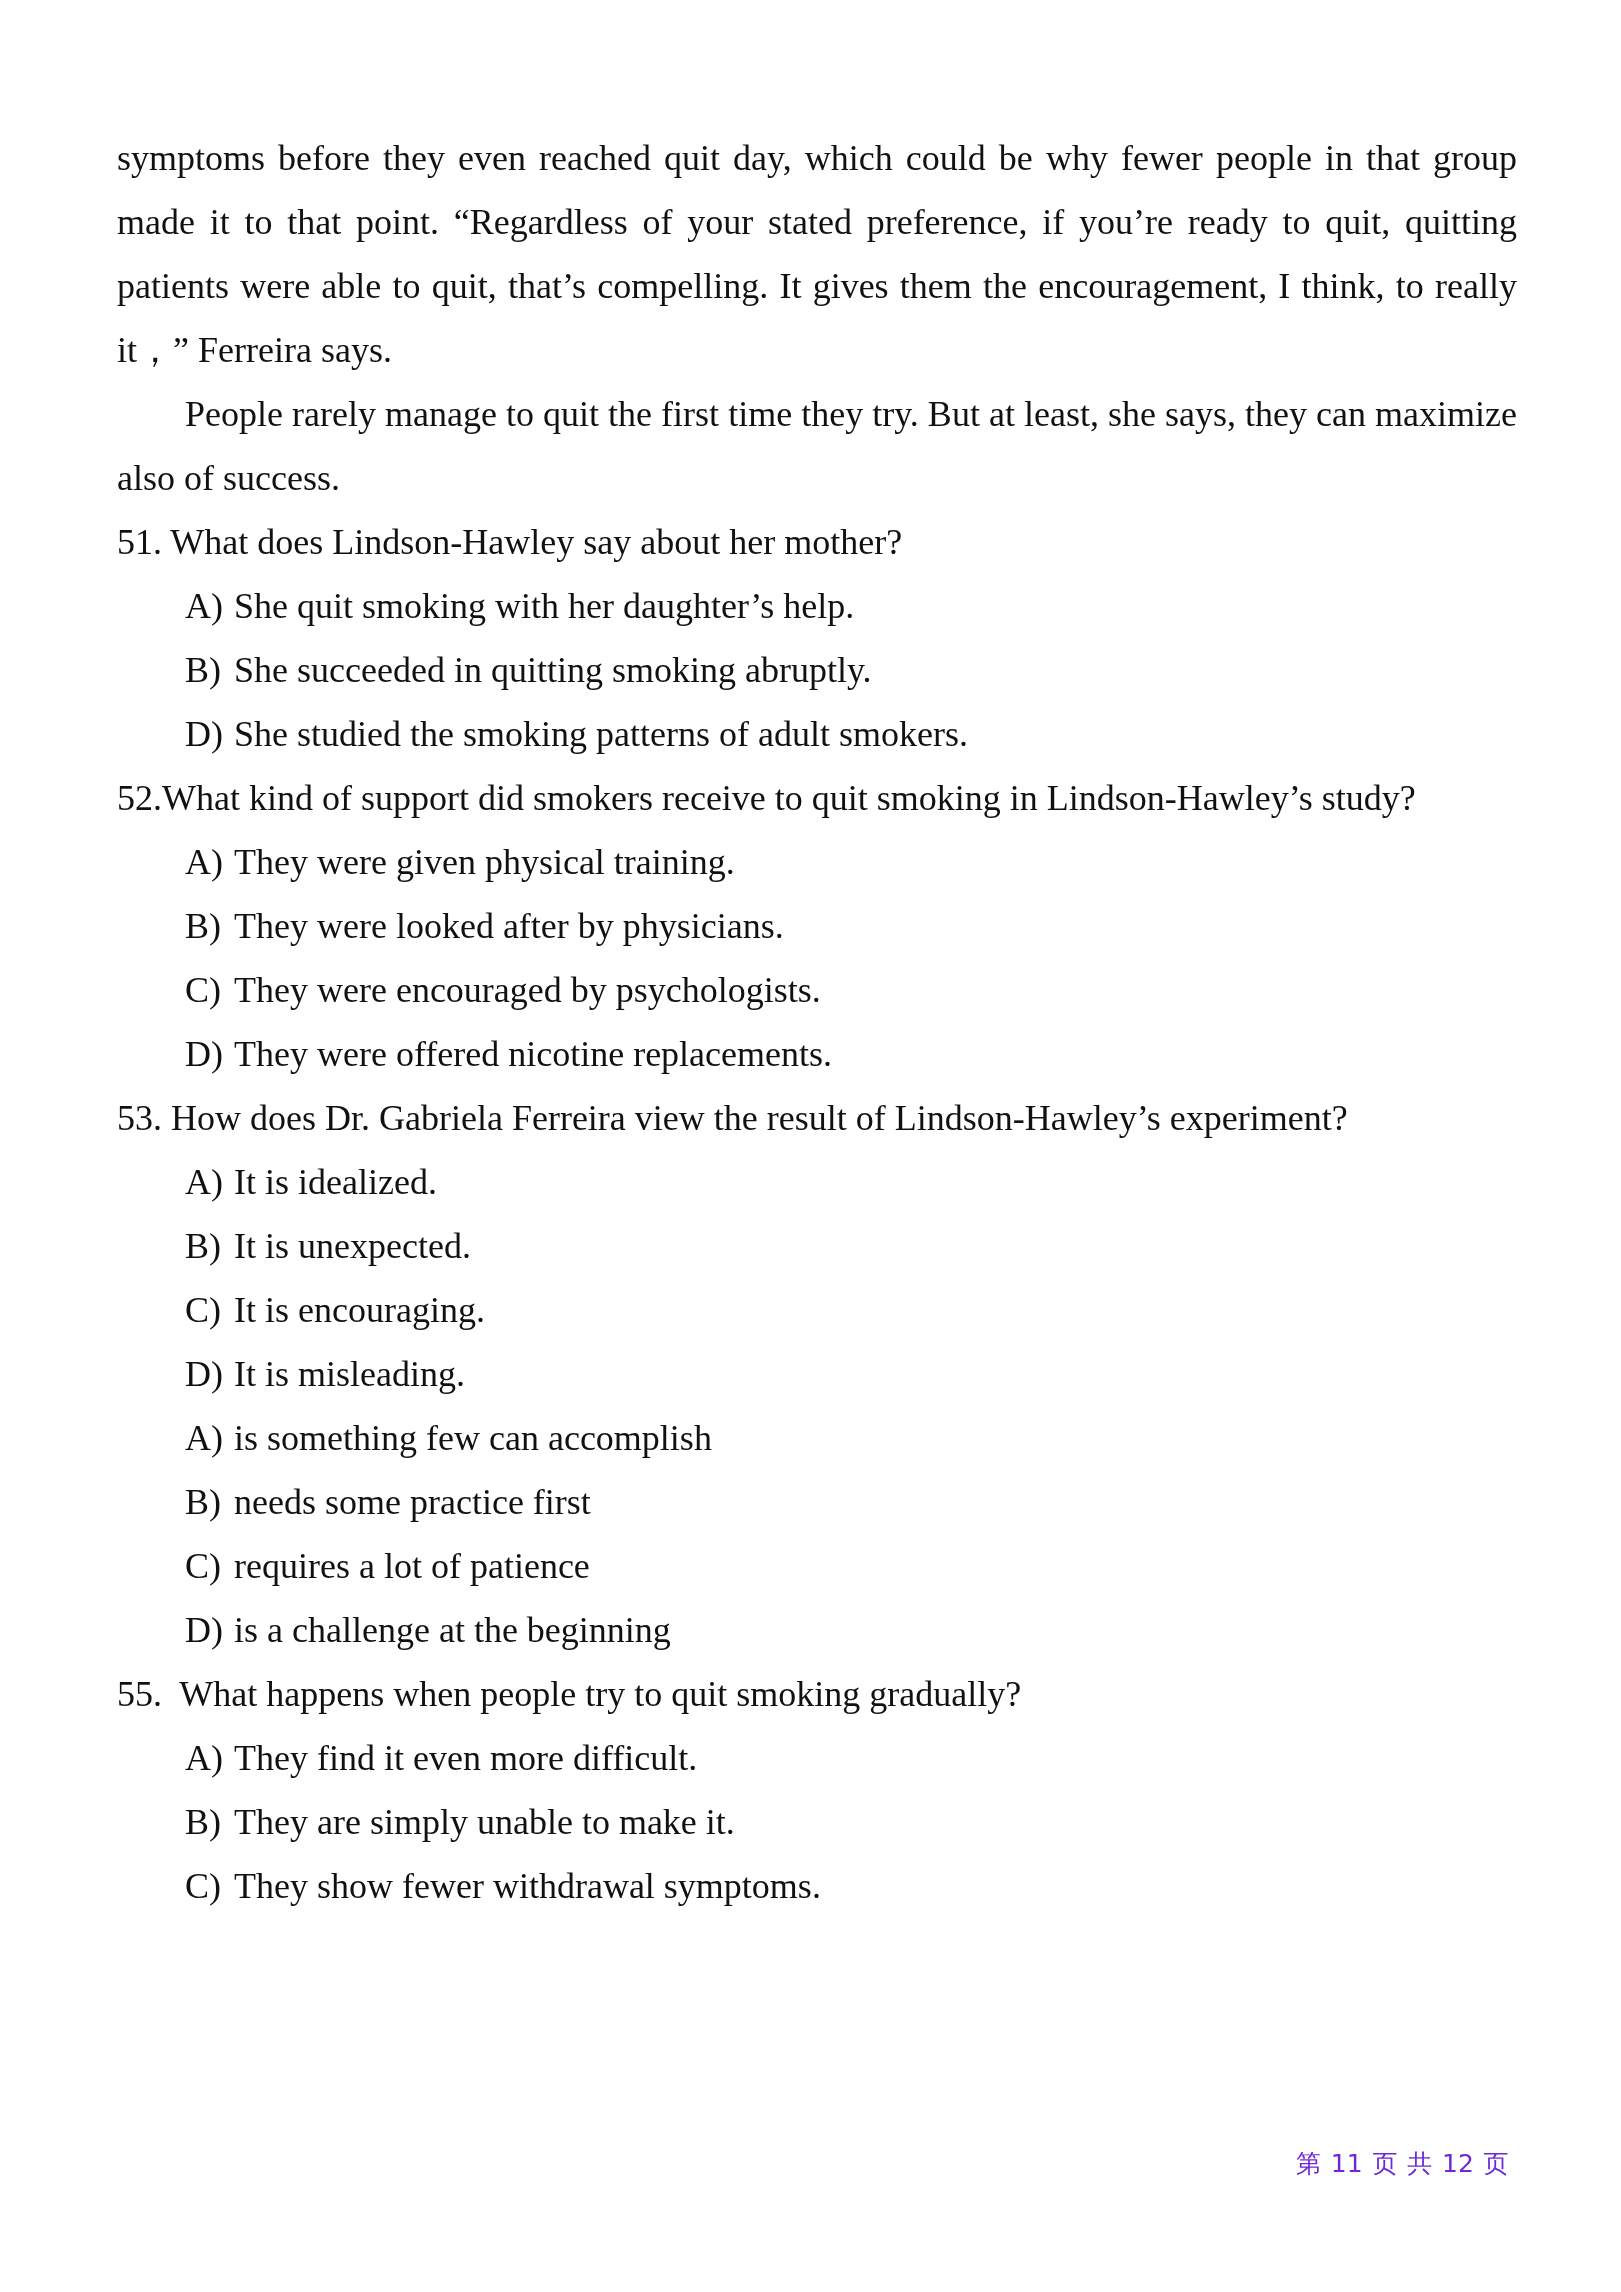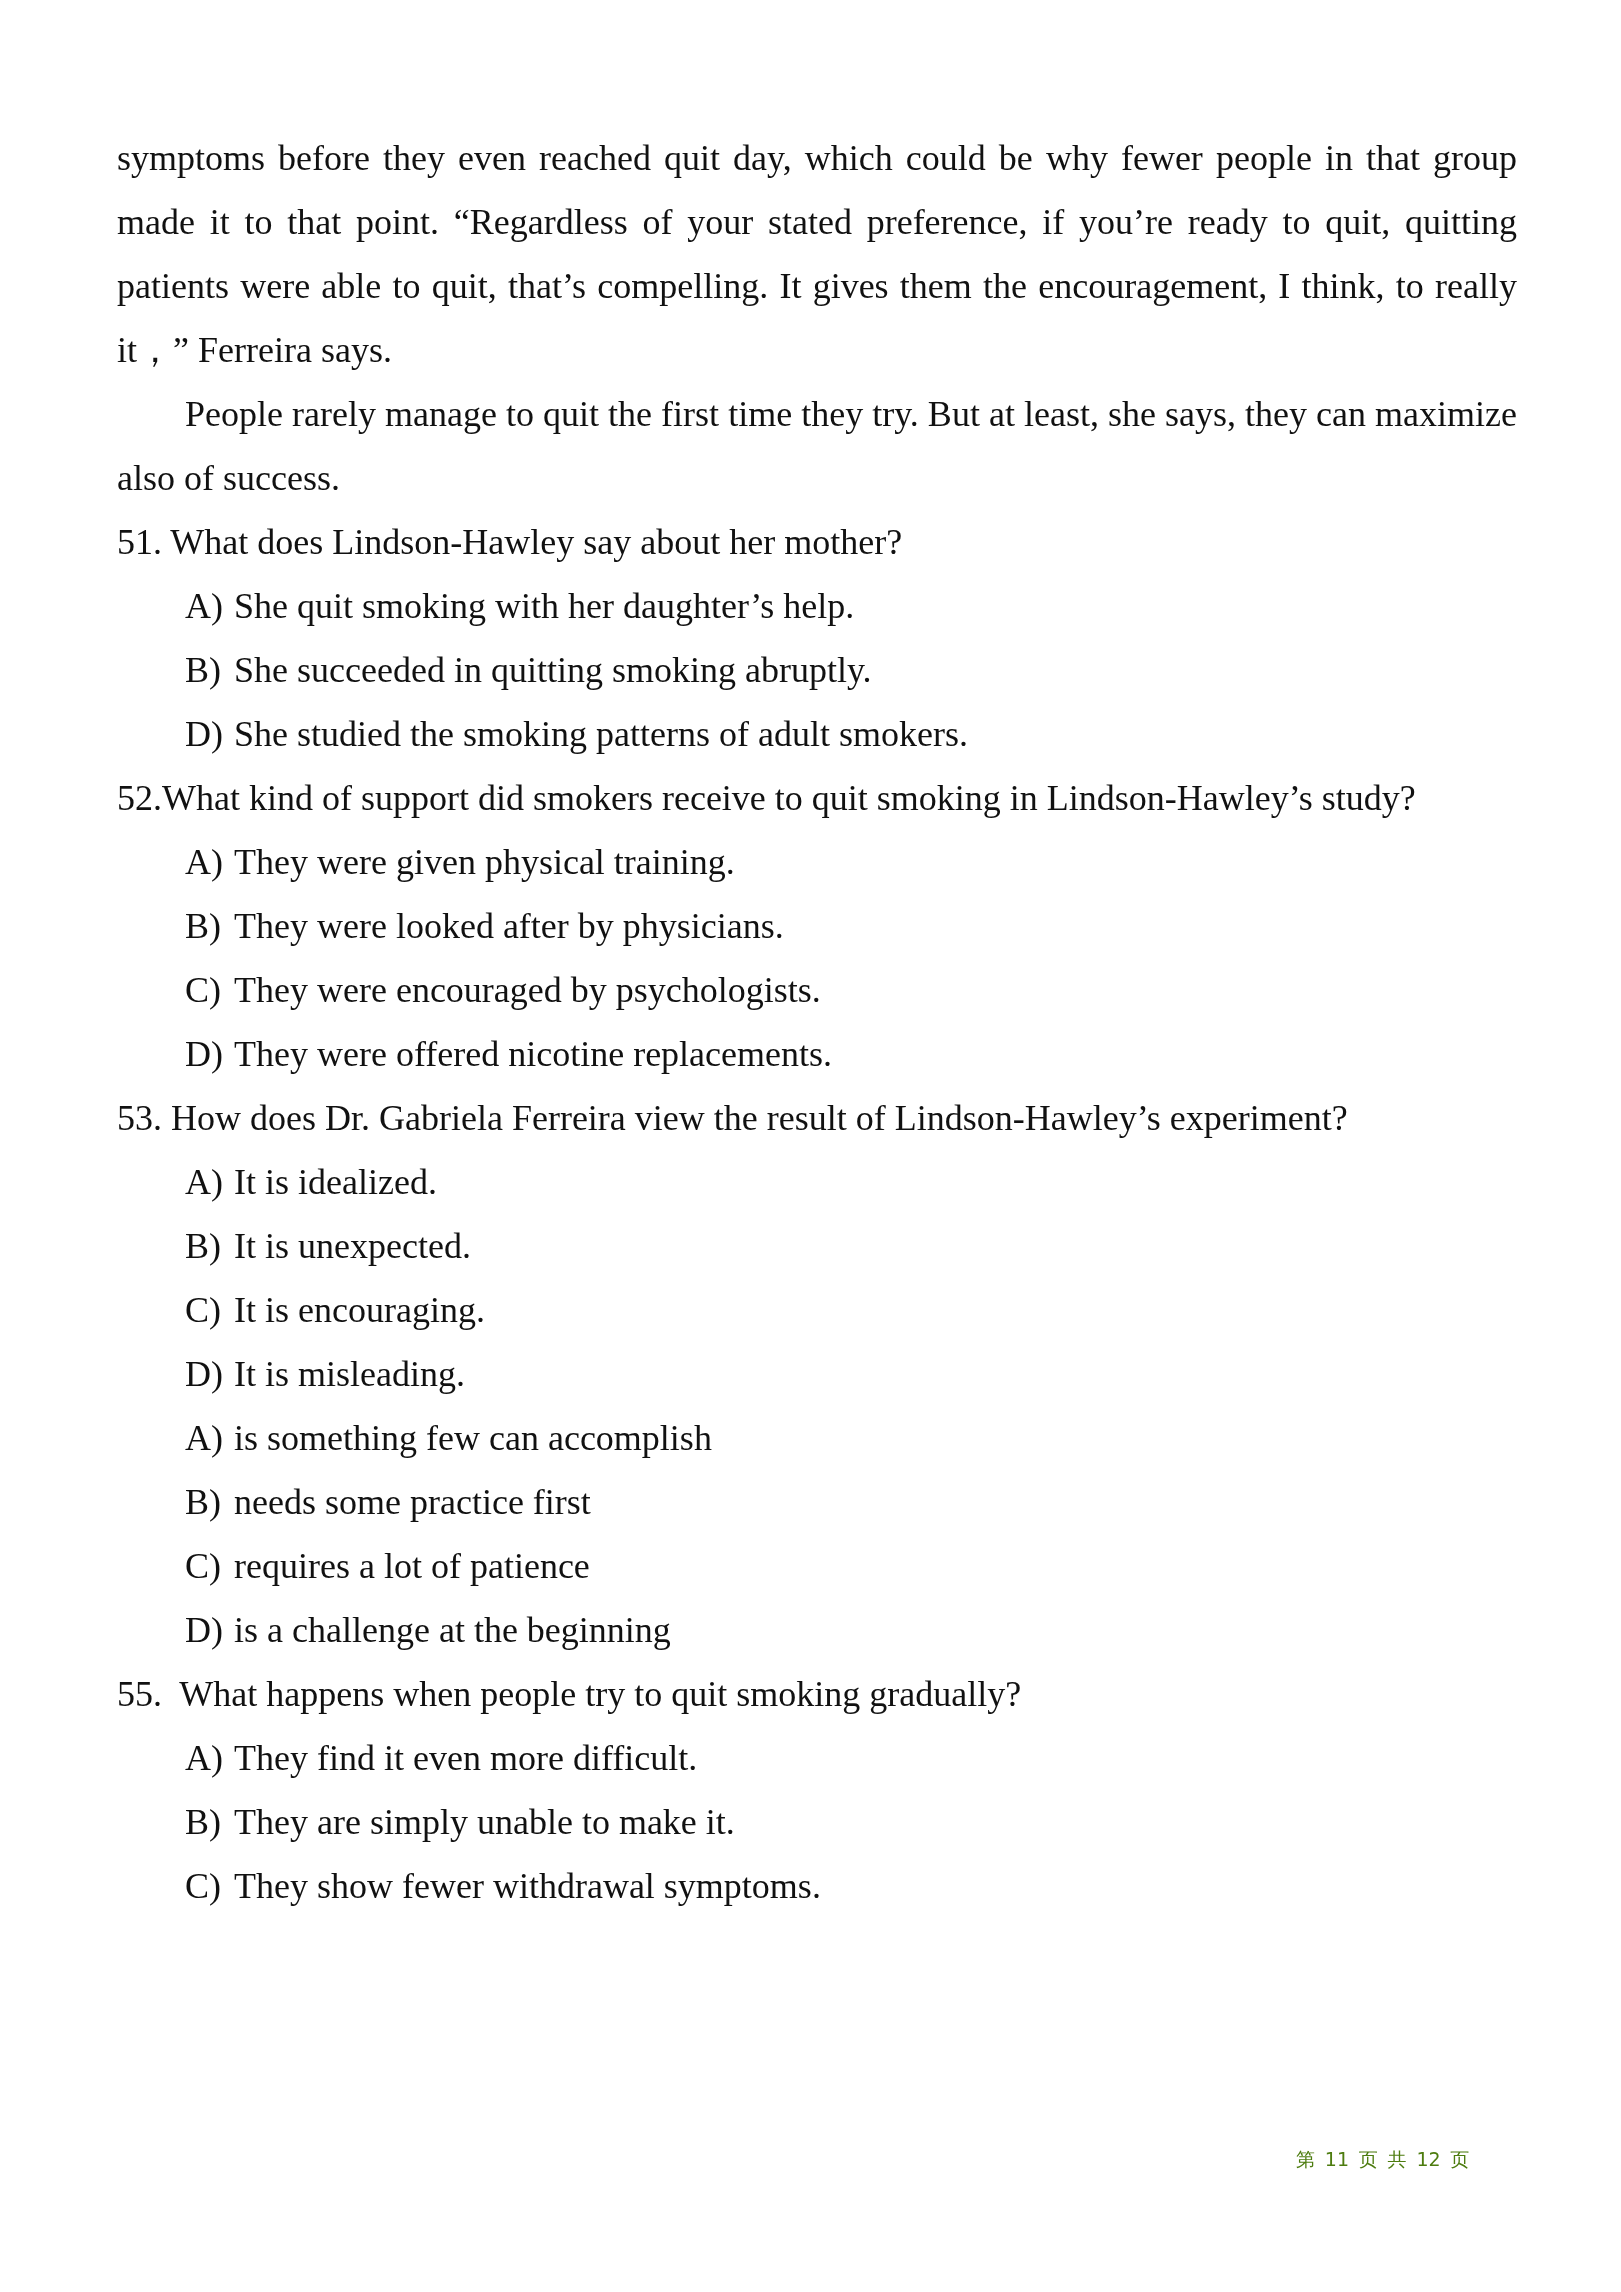--- a/index.html
+++ b/index.html
@@ -5,21 +5,21 @@
   html, body { margin: 0; padding: 0; background: #ffffff; }
   body { width: 1621px; height: 2293px; position: relative; overflow: hidden;
          font-family: "Liberation Serif", "DejaVu Serif", serif; color: #111111; }
   .page { position: absolute; left: 117px; top: 126px; width: 1400px; font-size: 36px; line-height: 64px; }
   .line { display: block; height: 64px; white-space: nowrap; }
   .just { text-align: justify; text-align-last: justify; white-space: normal; overflow: hidden; }
   .indent { padding-left: 68px; }
   .opt { padding-left: 68px; }
   .opt .lbl { display: inline-block; width: 49px; }
   .footer { position: absolute; left: 1296px; top: 2147px; font-family: "DejaVu Sans", sans-serif;
-            font-size: 19px; color: #4d7c0f; white-space: nowrap; }
+            font-size: 25px; color: #6d28d9; white-space: nowrap; }
   .footer span { margin-right: 9.8px; }
 </style>
 </head>
 <body>
 
 <div class="page">
   <div>
     <span class="line just">symptoms before they even reached quit day, which could be why fewer people in that group actually</span>
     <span class="line just">made it to that point. “Regardless of your stated preference, if you’re ready to quit, quitting abruptly is</span>
     <span class="line just">patients were able to quit, that’s compelling. It gives them the encouragement, I think, to really go for</span>

